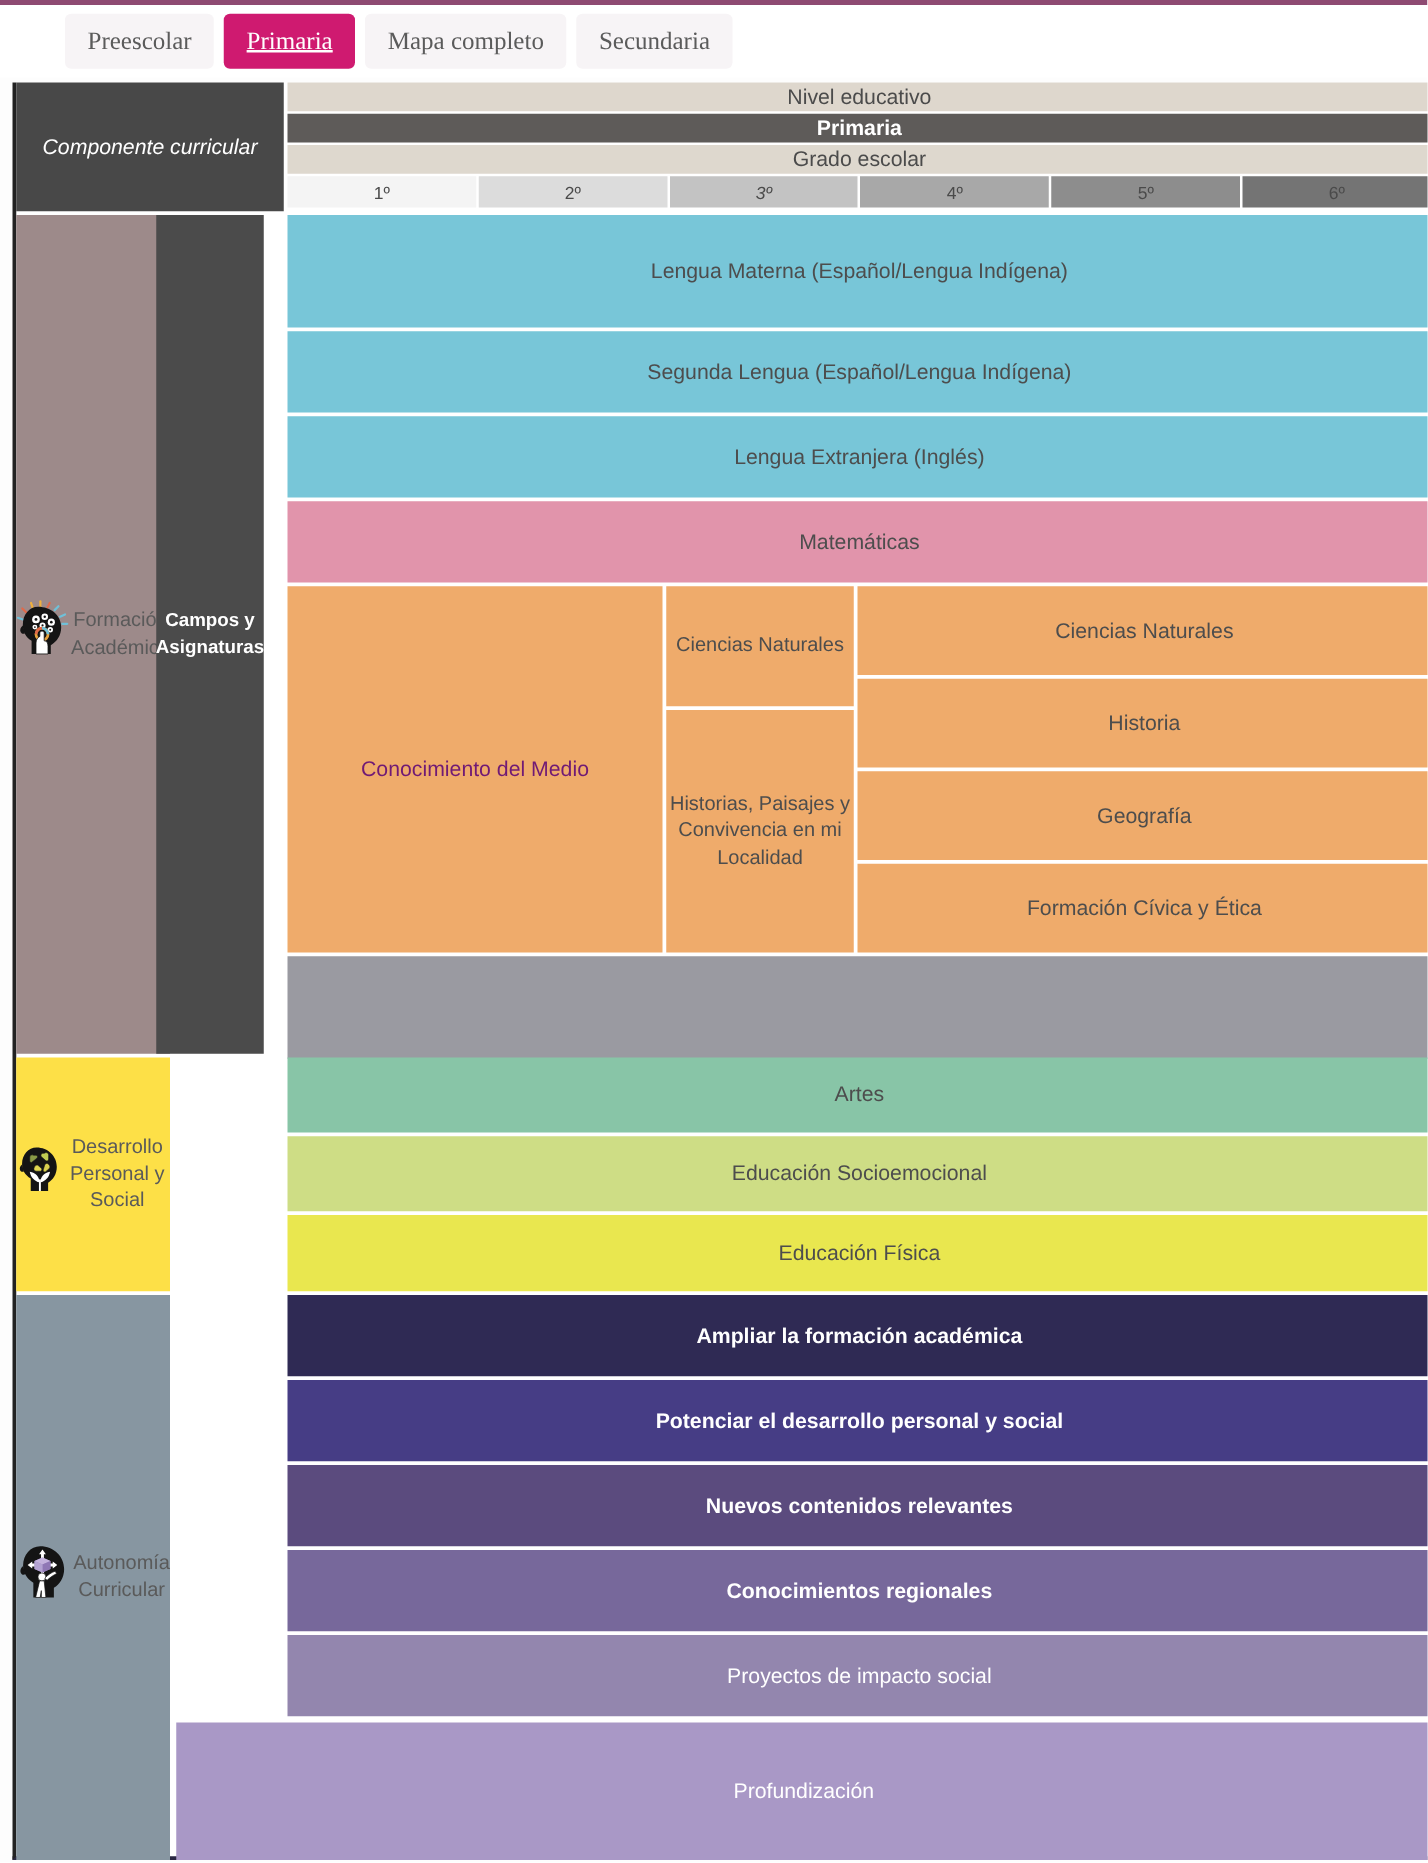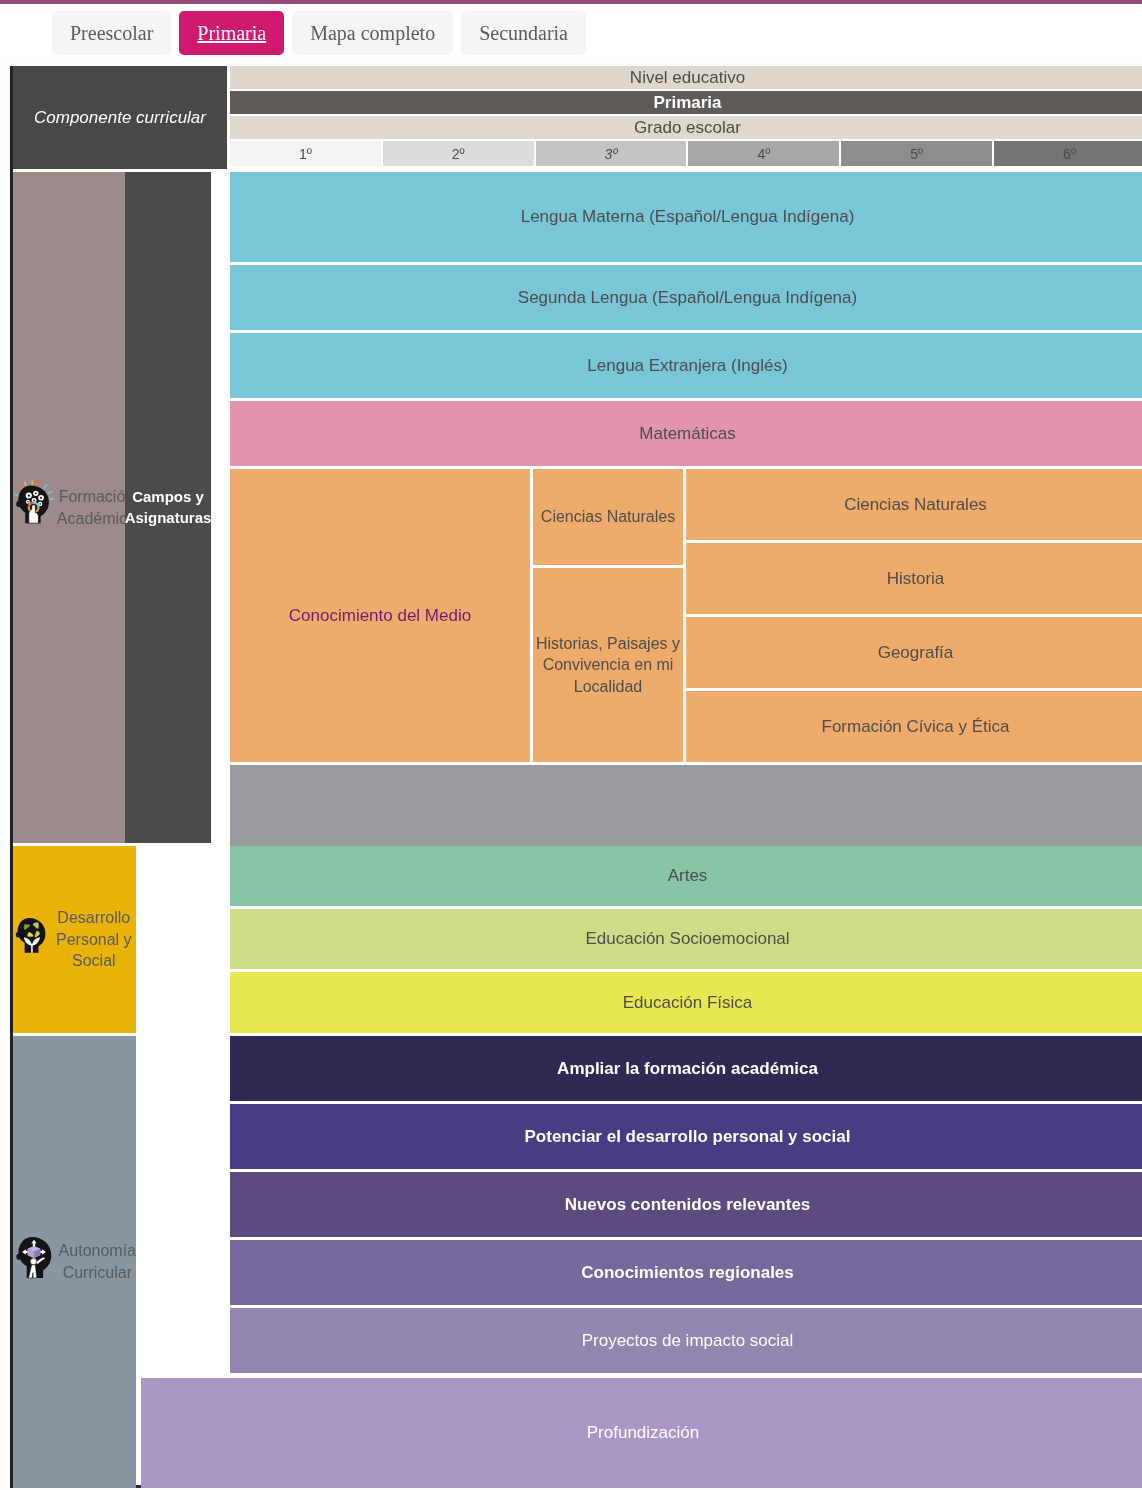--- a/index.html
+++ b/index.html
@@ -84,21 +84,21 @@
   .sec-acad { height: 671px; }
   .sec-dps  { height: 187px; margin-top: 3px; }
   .sec-auto { height: 452px; margin-top: 3px; }
 
   .col-comp {
     position: absolute; left: 0; top: 0; width: 123px; height: 100%;
     display: flex; flex-direction: row; align-items: center; justify-content: center;
     text-align: center; font-size: 16px; line-height: 1.35; color: #5a5a5a;
   }
   .col-comp.acad { background: #9d8a8a; }
-  .col-comp.dps  { background: #eab308; }
+  .col-comp.dps  { background: #fde047; }
   .col-comp.auto { background: #8796a1; }
 
   .col-type {
     position: absolute; left: 112px; top: 0; width: 86px;
     background: #4b4b4b; color: #ffffff;
     display: flex; align-items: center; justify-content: center;
     text-align: center; font-size: 15px; line-height: 1.35; font-weight: bold;
   }
   .col-type.acad { height: 100%; }
   .col-type.dps  { height: 100%; }

